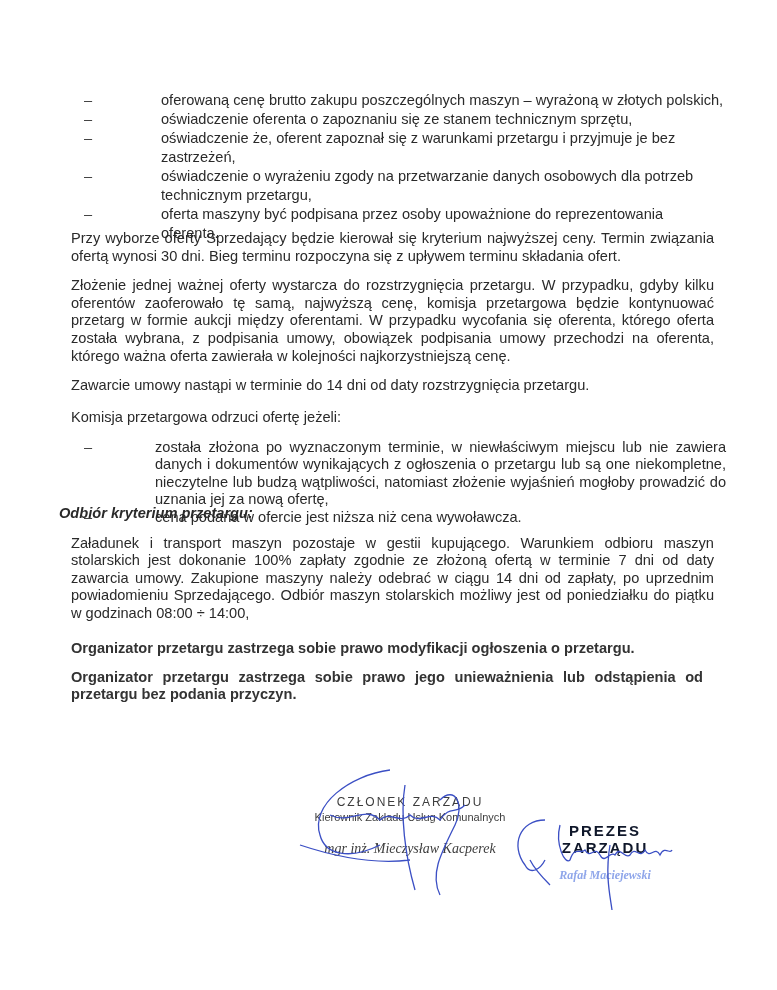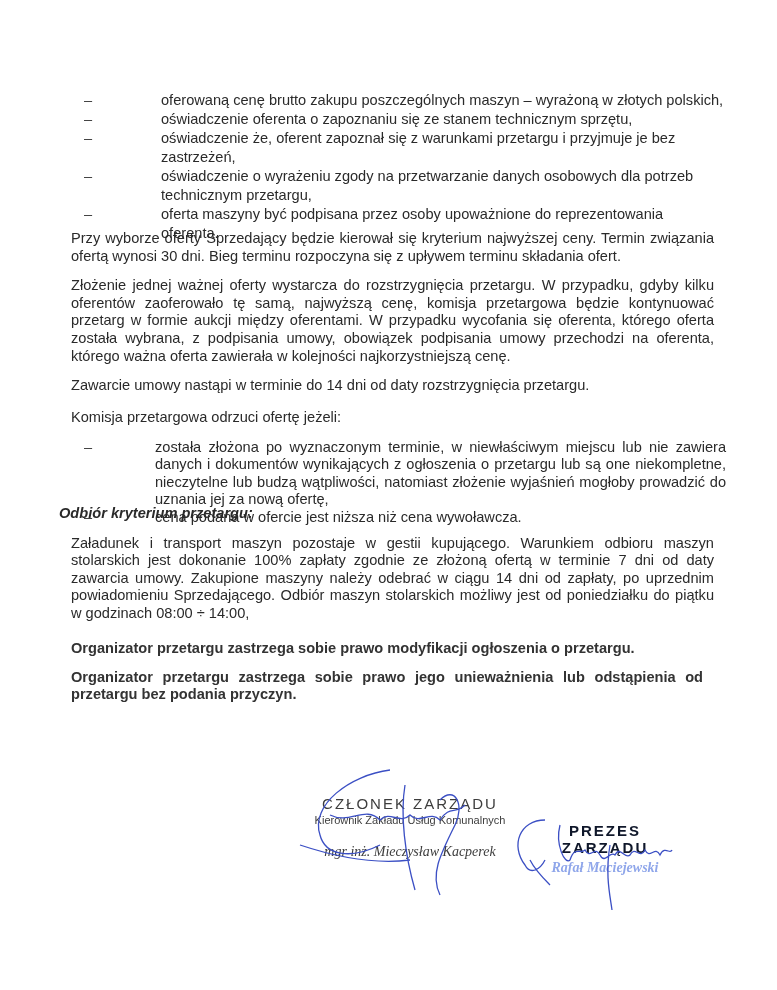--- a/index.html
+++ b/index.html
@@ -13,26 +13,26 @@
   .sec { position:absolute; left:59px; width:667px; font-size:14.6px; line-height:17.6px; text-align:justify; }
   .sec-head { font-weight:bold; font-style:italic; }
   .p { margin:12px; }
   .kryt { top:218px; }
   .komisja { top:397px; }
   .komisja .bl { margin-left:25px; }
   .komisja .bl .dash { width:27px; }
   .odbior { top:505px; }
   .org { position:absolute; left:59px; top:628px; width:656px; font-size:14.6px; line-height:17px; font-weight:bold; text-align:justify; color:#333; }
   .sig1 { position:absolute; left:300px; top:795px; width:220px; text-align:center; color:#3d3d3d; }
-  .sig1 .role { font-size:15px; letter-spacing:2px; }
+  .sig1 .role { font-size:12px; letter-spacing:2px; }
   .sig1 .unit { font-size:11px; margin-top:2px; }
   .sig1 .name { font-family:"Liberation Serif", serif; font-style:italic; font-size:14px; margin-top:18px; }
   .sig2 { position:absolute; left:525px; top:822px; width:160px; text-align:center; }
   .sig2 .role { font-size:15px; letter-spacing:2px; color:#0f172a; font-weight:bold; }
-  .sig2 .name { font-family:"Liberation Serif", serif; font-style:italic; font-weight:bold; font-size:14px; color:#8fa6ea; margin-top:4px; }
+  .sig2 .name { font-family:"Liberation Serif", serif; font-style:italic; font-weight:bold; font-size:12px; color:#8fa6ea; margin-top:12px; }
   svg.scrawl { position:absolute; pointer-events:none; }
 </style>
 </head>
 <body>
 
 <div class="page">
 
   <div class="bullets">
     <div class="bl">
         <span class="dash">–</span>

